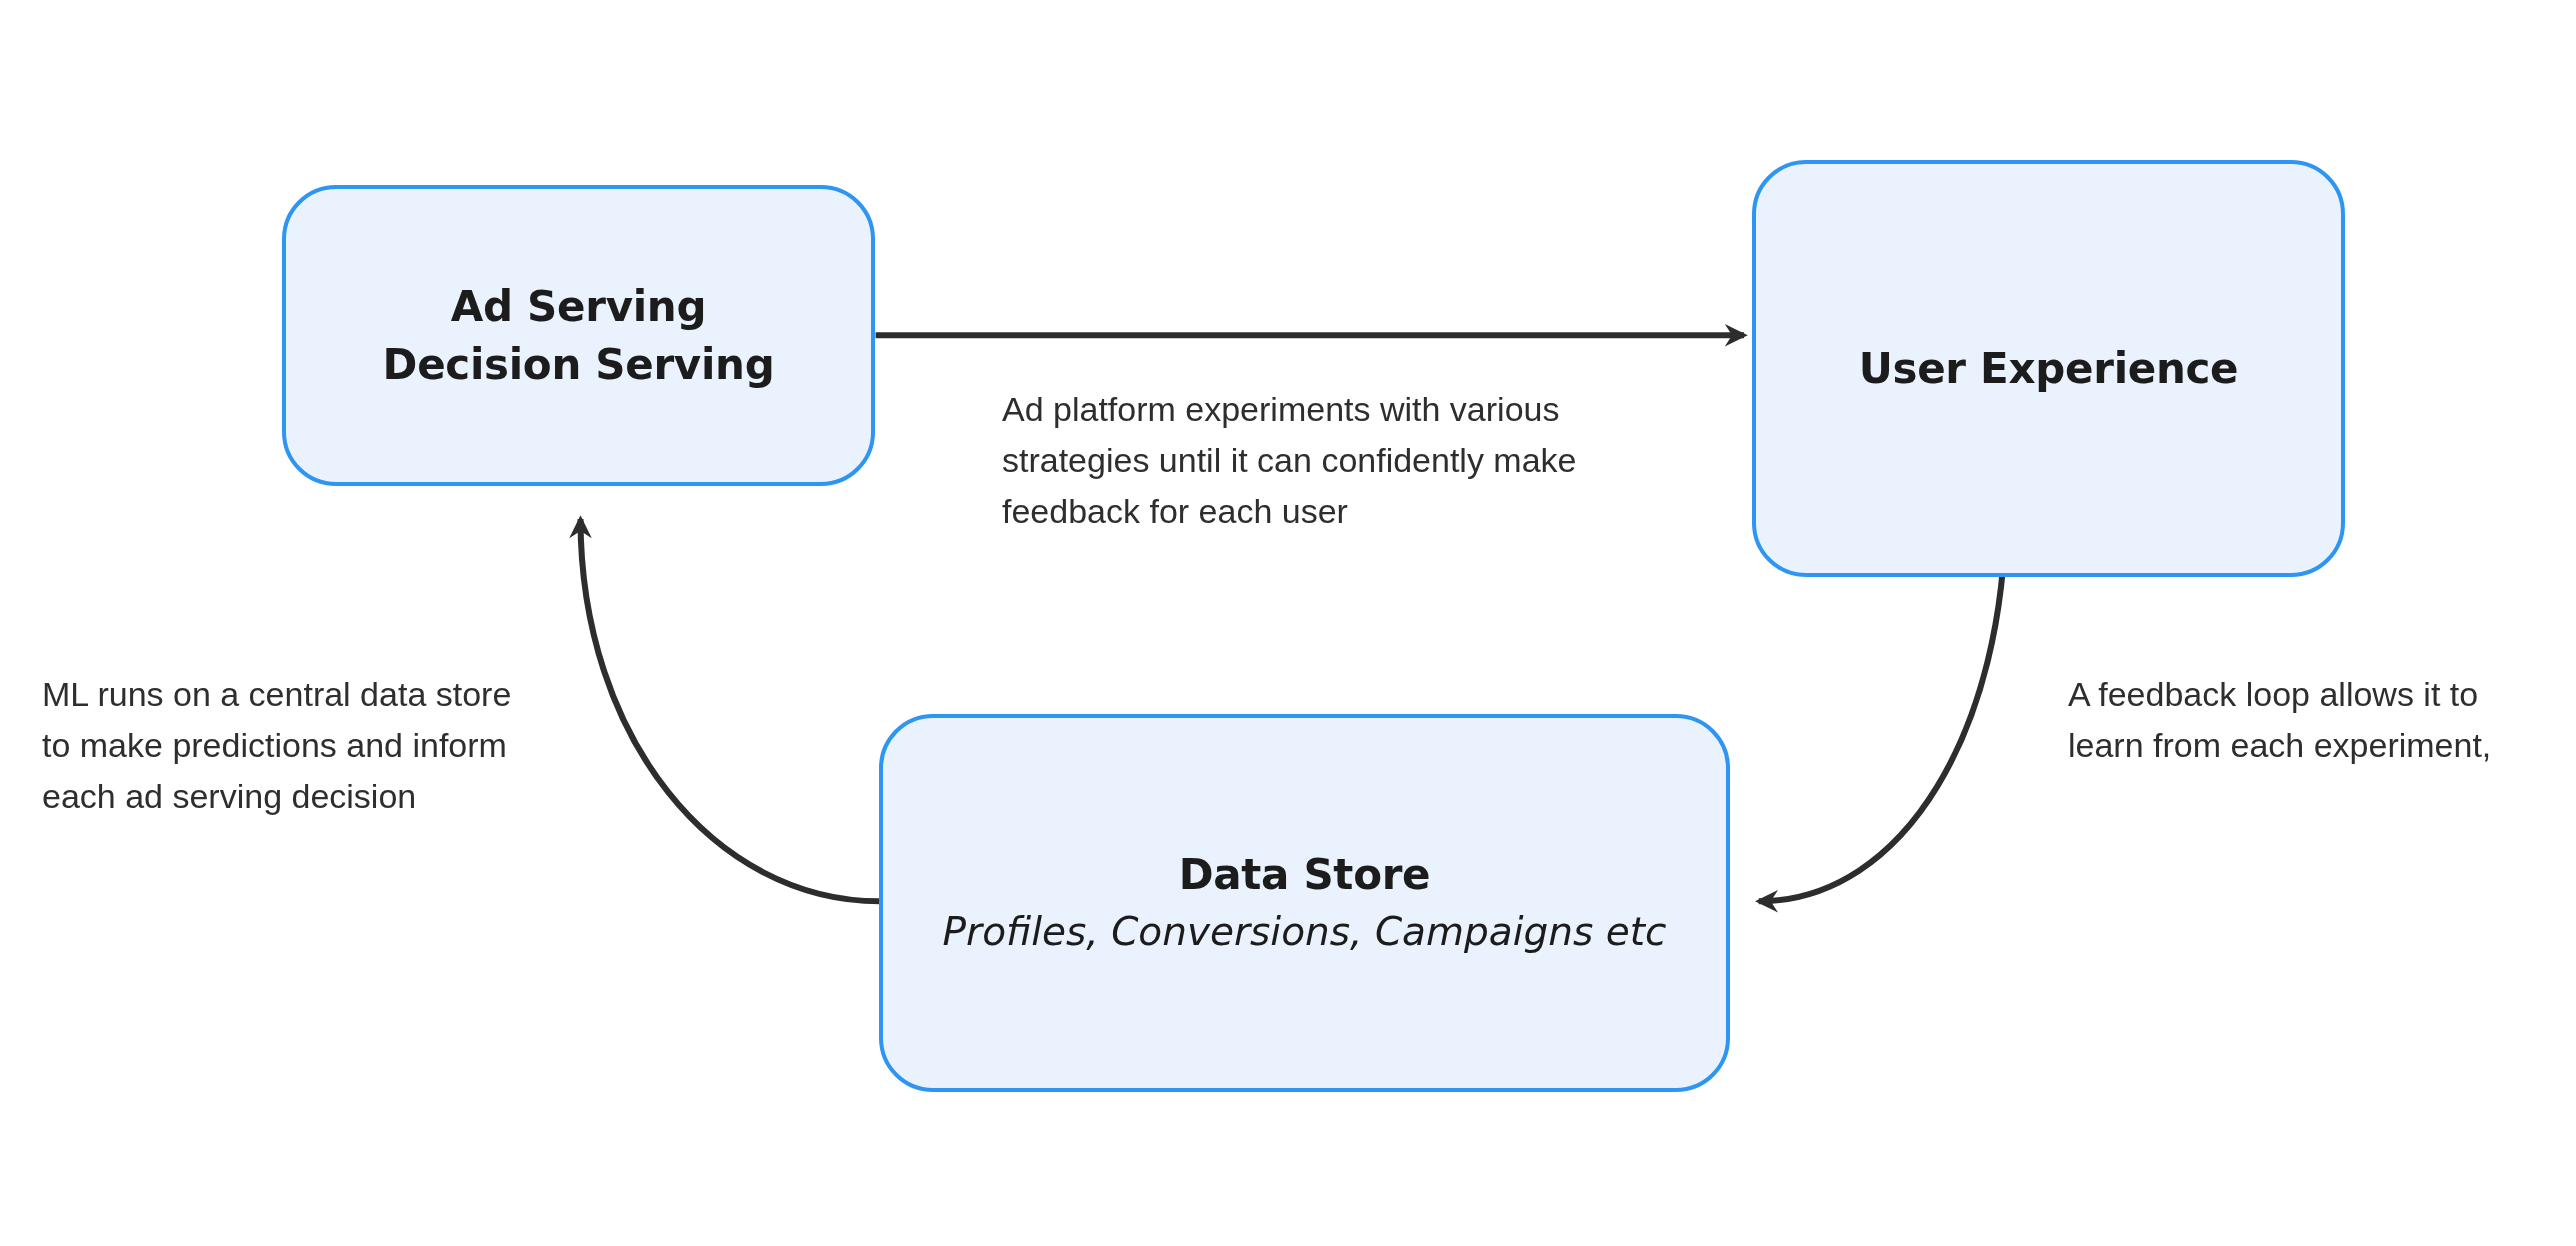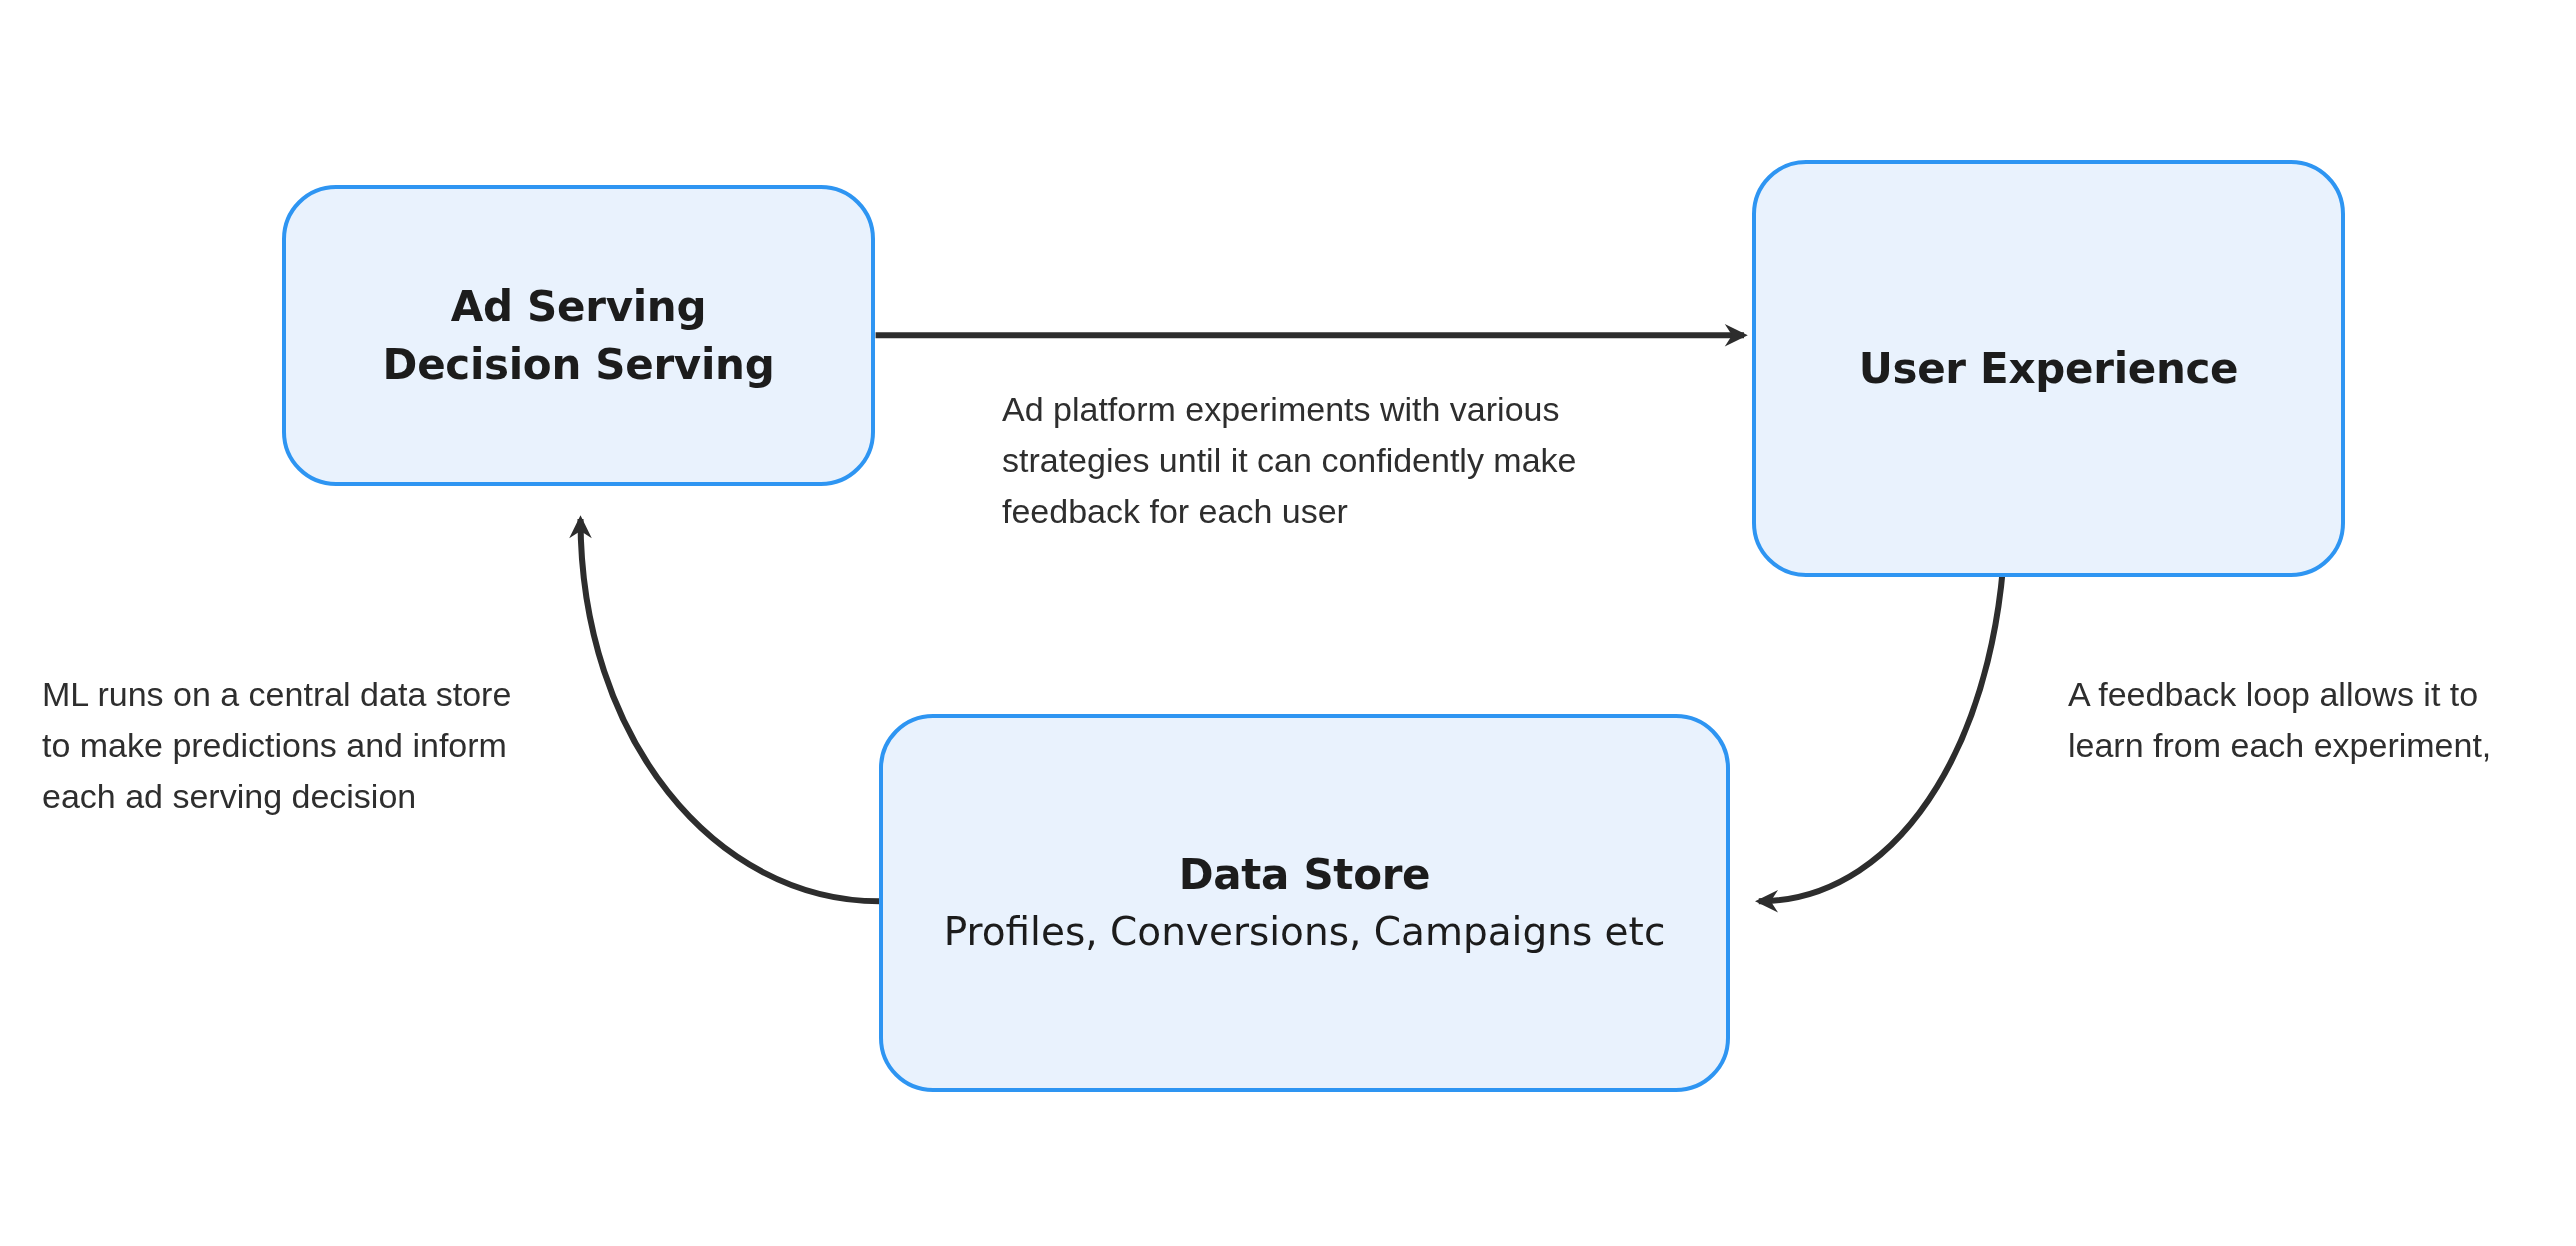--- a/index.html
+++ b/index.html
@@ -46,20 +46,21 @@
     font-weight: bold;
     font-size: 42px;
     line-height: 58px;
     letter-spacing: -0.3px;
     color: var(--title-text, #1c1c1c);
     text-align: center;
     white-space: nowrap;
   }
   .node-subtitle {
     font-family: "DejaVu Sans", sans-serif;
+    font-style: italic;
     font-weight: normal;
     font-size: 39px;
     line-height: 56px;
     color: var(--title-text, #1c1c1c);
     text-align: center;
     white-space: nowrap;
   }
   .annotation {
     position: absolute;
     font-family: Liberation Sans, sans-serif;

